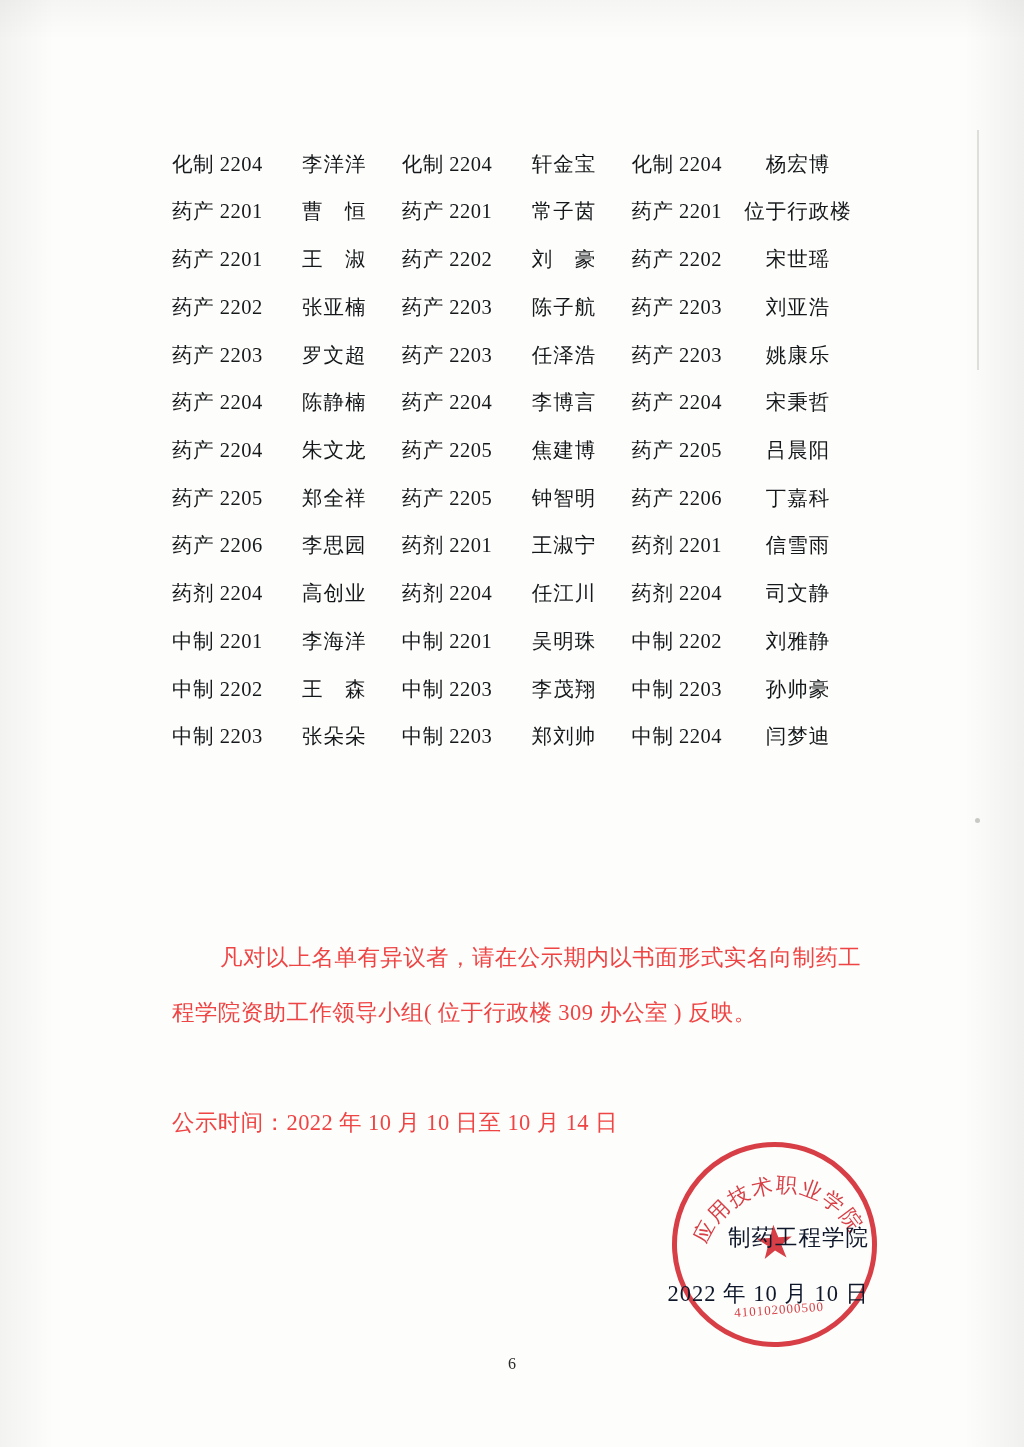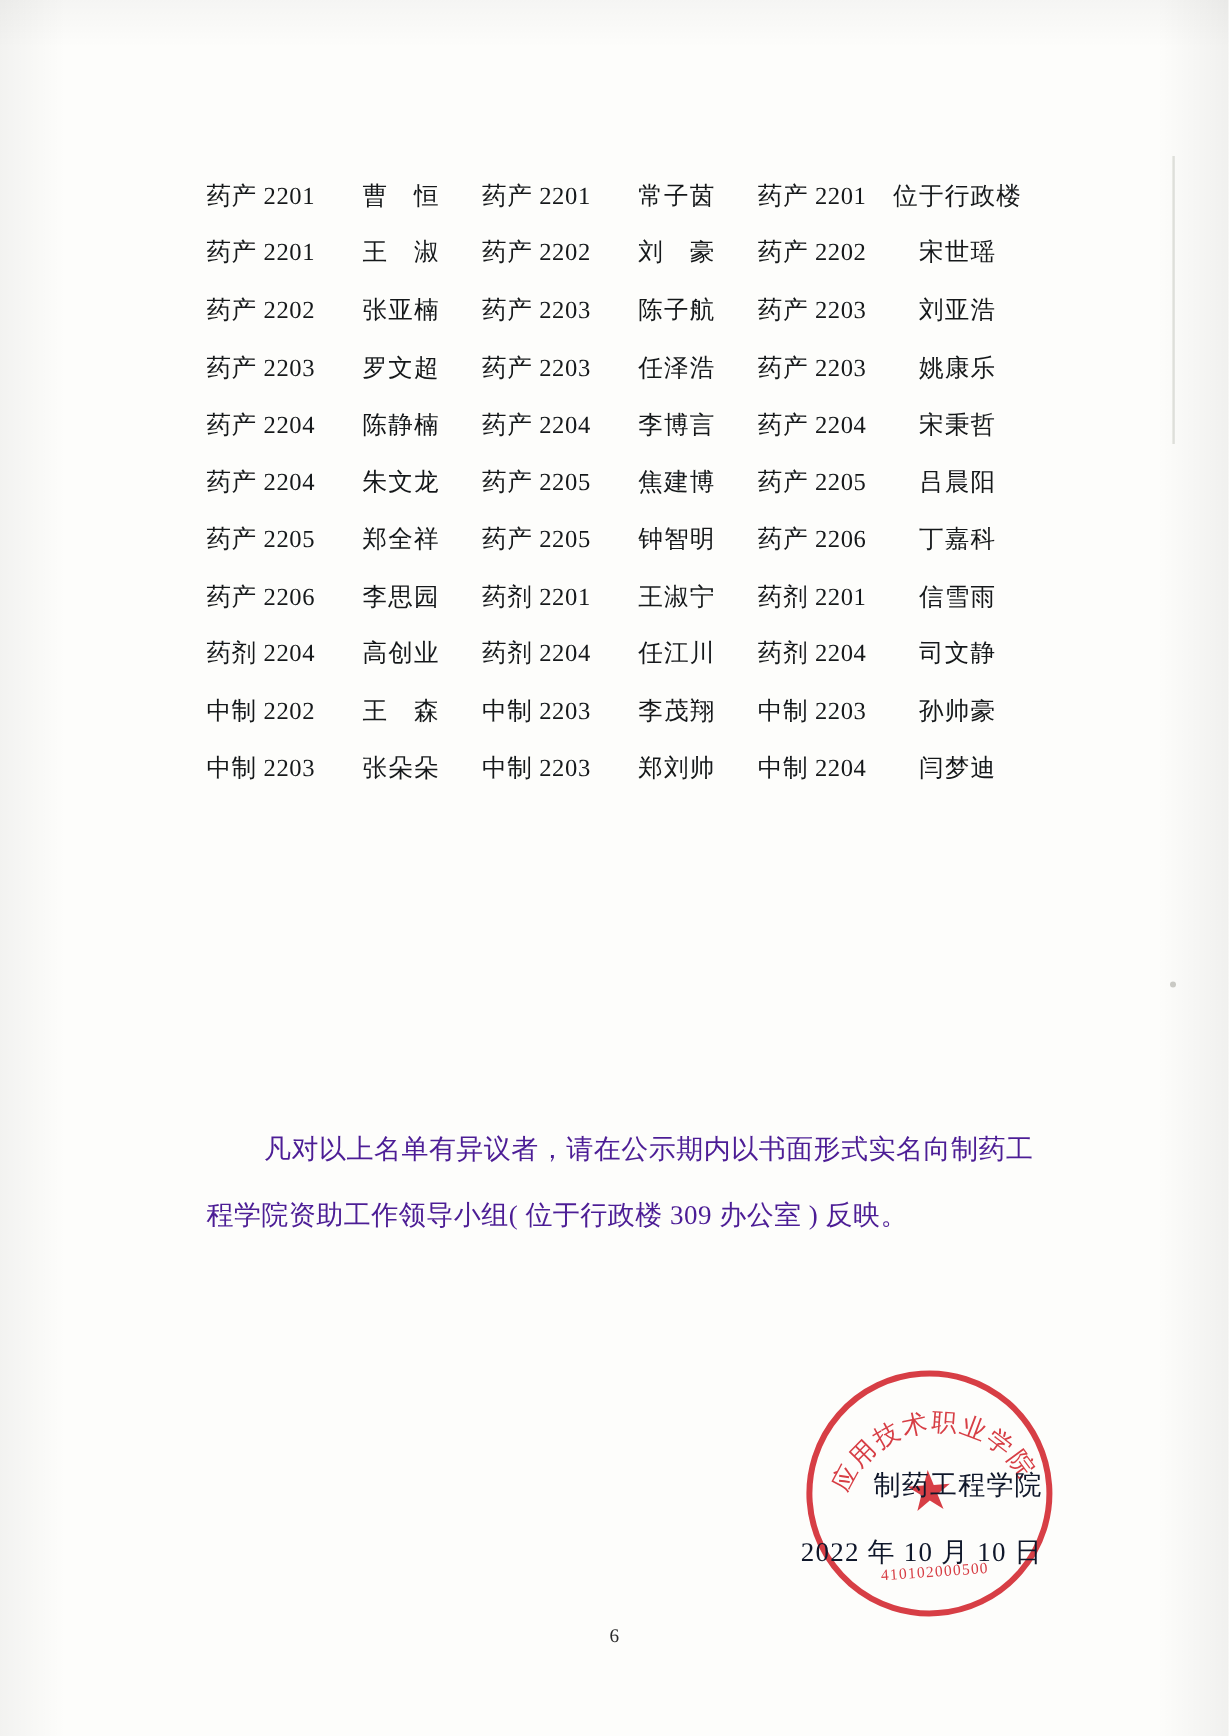--- a/index.html
+++ b/index.html
@@ -73,21 +73,21 @@
   }
 
   
   .para {
     position: absolute;
     left: 172px;
     width: 690px;
     font-size: 22.5px;
     line-height: 55px;
     letter-spacing: 0.4px;
-    color: #4c1d95;
+    color: #ef4444;
   }
   .para.p1 { top: 930px; text-indent: 48px; }
   .para.p2 { top: 1095px; }
 
   
   .seal {
     position: absolute;
     left: 672px;
     top: 1142px;
     width: 205px;
@@ -164,20 +164,30 @@
 <div class="page">
   <div class="paper-tint"></div>
   <div class="edge-mark" style="left:975px; top:818px; width:5px; height:5px;"></div>
   <div class="edge-mark" style="left:977px; top:130px; width:2px; height:240px; border-radius:0; background:#dedfda;"></div>
 
   <div class="content">
 
     <table class="name-table">
       <tbody>
         <tr>
+          <td class="col-class">化制 2204</td>
+          <td class="col-name">李洋洋</td>
+          <td class="col-gap"></td>
+          <td class="col-class">化制 2204</td>
+          <td class="col-name">轩金宝</td>
+          <td class="col-gap"></td>
+          <td class="col-class">化制 2204</td>
+          <td class="col-name">杨宏博</td>
+        </tr>
+        <tr>
           <td class="col-class">药产 2201</td>
           <td class="col-name">曹　恒</td>
           <td class="col-gap"></td>
           <td class="col-class">药产 2201</td>
           <td class="col-name">常子茵</td>
           <td class="col-gap"></td>
           <td class="col-class">药产 2201</td>
           <td class="col-name">位于行政楼</td>
         </tr>
         <tr>
@@ -254,20 +264,30 @@
           <td class="col-class">药剂 2204</td>
           <td class="col-name">高创业</td>
           <td class="col-gap"></td>
           <td class="col-class">药剂 2204</td>
           <td class="col-name">任江川</td>
           <td class="col-gap"></td>
           <td class="col-class">药剂 2204</td>
           <td class="col-name">司文静</td>
         </tr>
         <tr>
+          <td class="col-class">中制 2201</td>
+          <td class="col-name">李海洋</td>
+          <td class="col-gap"></td>
+          <td class="col-class">中制 2201</td>
+          <td class="col-name">吴明珠</td>
+          <td class="col-gap"></td>
+          <td class="col-class">中制 2202</td>
+          <td class="col-name">刘雅静</td>
+        </tr>
+        <tr>
           <td class="col-class">中制 2202</td>
           <td class="col-name">王　森</td>
           <td class="col-gap"></td>
           <td class="col-class">中制 2203</td>
           <td class="col-name">李茂翔</td>
           <td class="col-gap"></td>
           <td class="col-class">中制 2203</td>
           <td class="col-name">孙帅豪</td>
         </tr>
         <tr>
@@ -277,20 +297,21 @@
           <td class="col-class">中制 2203</td>
           <td class="col-name">郑刘帅</td>
           <td class="col-gap"></td>
           <td class="col-class">中制 2204</td>
           <td class="col-name">闫梦迪</td>
         </tr>
       </tbody>
     </table>
 
     <div class="para p1">凡对以上名单有异议者，请在公示期内以书面形式实名向制药工程学院资助工作领导小组( 位于行政楼 309 办公室 ) 反映。</div>
+    <div class="para p2">公示时间：2022 年 10 月 10 日至 10 月 14 日</div>
 
     <div class="seal">
       <div class="seal-inner">
         <svg class="seal-arc-text" viewBox="0 0 205 205">
           <defs>
             <path id="arcTop" d="M 24,110 A 80,80 0 0 1 181,110"></path>
           </defs>
           <text>
             <textPath href="#arcTop" startOffset="50%" text-anchor="middle">应用技术职业学院</textPath>
           </text>

